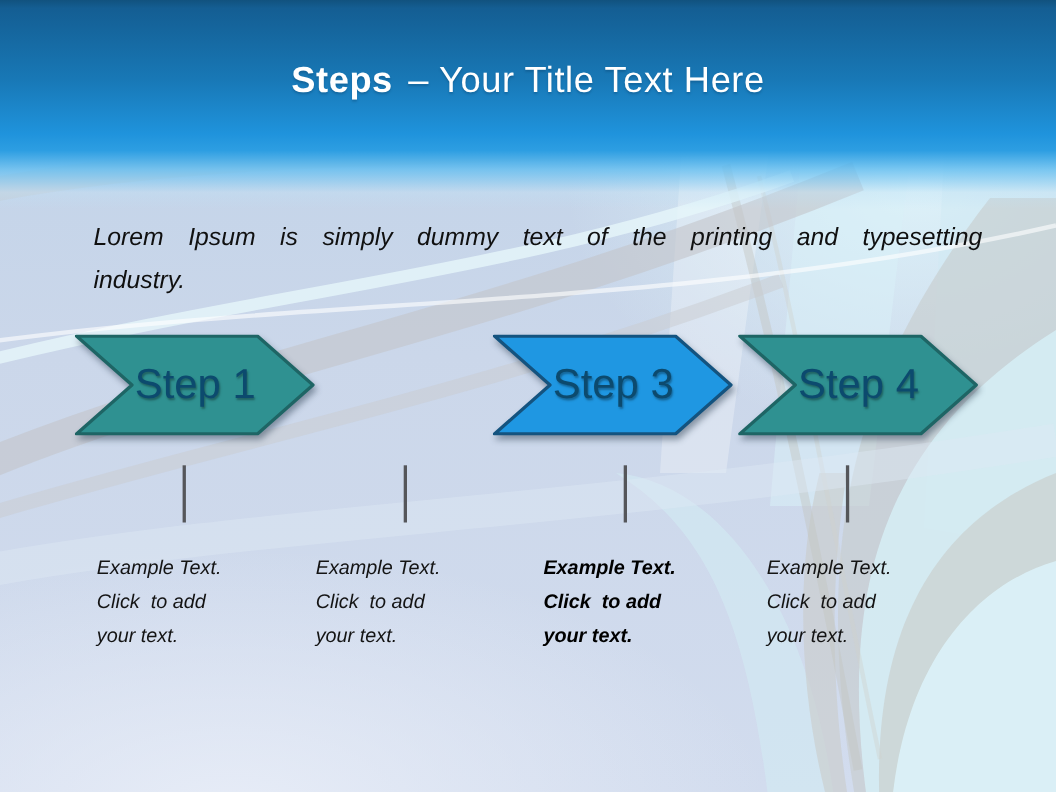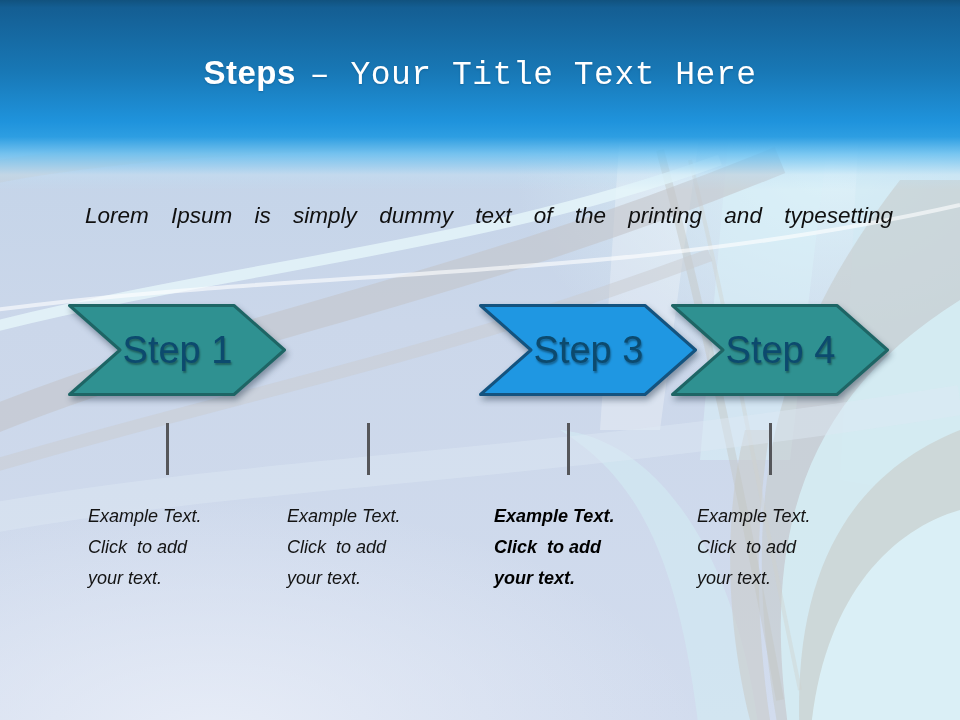--- a/index.html
+++ b/index.html
@@ -26,21 +26,21 @@
       rgba(205,228,246,0) 100%);
     pointer-events:none;
   }
   #slide-title{
     position:absolute;left:0;top:54px;width:960px;z-index:3;
     text-align:center;color:#ffffff;
     font-size:33px;letter-spacing:0.5px;
     text-shadow:0 1px 2px rgba(0,40,70,0.25);
   }
   #slide-title .emph{font-weight:700;margin-right:14px;text-align:center;}
-  #slide-title .rest{font-weight:400;font-family:Liberation Mono, monospace;}
+  #slide-title .rest{font-weight:400;}
   
   #intro{
     position:absolute;left:85px;top:196px;width:808px;z-index:3;
     font-style:italic;color:#101010;font-size:22.5px;line-height:39px;
   }
   #intro .l1{text-align:justify;text-align-last:justify;}
   #intro .l2{text-align:left;}
   
   .chevron{
     position:absolute;top:304px;width:219px;height:92px;z-index:3;
@@ -117,31 +117,32 @@
   </svg>
 
   <div id="header-band"></div>
 
   <div id="slide-title">
     <span class="emph">Steps</span><span class="rest">– Your Title Text Here</span>
   </div>
 
   <div id="intro">
     <div class="l1">Lorem Ipsum is simply dummy text of the printing and typesetting</div>
+    <div class="l2">industry.</div>
   </div>
 
   <div class="chevron" style="left:68px">
     <svg width="219" height="92" viewBox="0 0 219 92">
       <polygon points="1.5,1.5 166,1.5 216.5,46 166,90.5 1.5,90.5 52,46" stroke="#1E6565" stroke-width="3" stroke-linejoin="round" fill="#2F9191"></polygon>
     </svg>
     <div class="label">Step 1</div>
   </div>
 
 
-  <div class="chevron" style="left:479px">
+  <div class="chevron" style="left:448px">
     <svg width="219" height="92" viewBox="0 0 219 92">
       <polygon points="1.5,1.5 166,1.5 216.5,46 166,90.5 1.5,90.5 52,46" stroke="#14537F" stroke-width="3" stroke-linejoin="round" fill="#1F97E2"></polygon>
     </svg>
     <div class="label">Step 3</div>
   </div>
 
   <div class="chevron" style="left:671px">
     <svg width="219" height="92" viewBox="0 0 219 92">
       <polygon points="1.5,1.5 166,1.5 216.5,46 166,90.5 1.5,90.5 52,46" stroke="#1E6565" stroke-width="3" stroke-linejoin="round" fill="#2F9191"></polygon>
     </svg>

